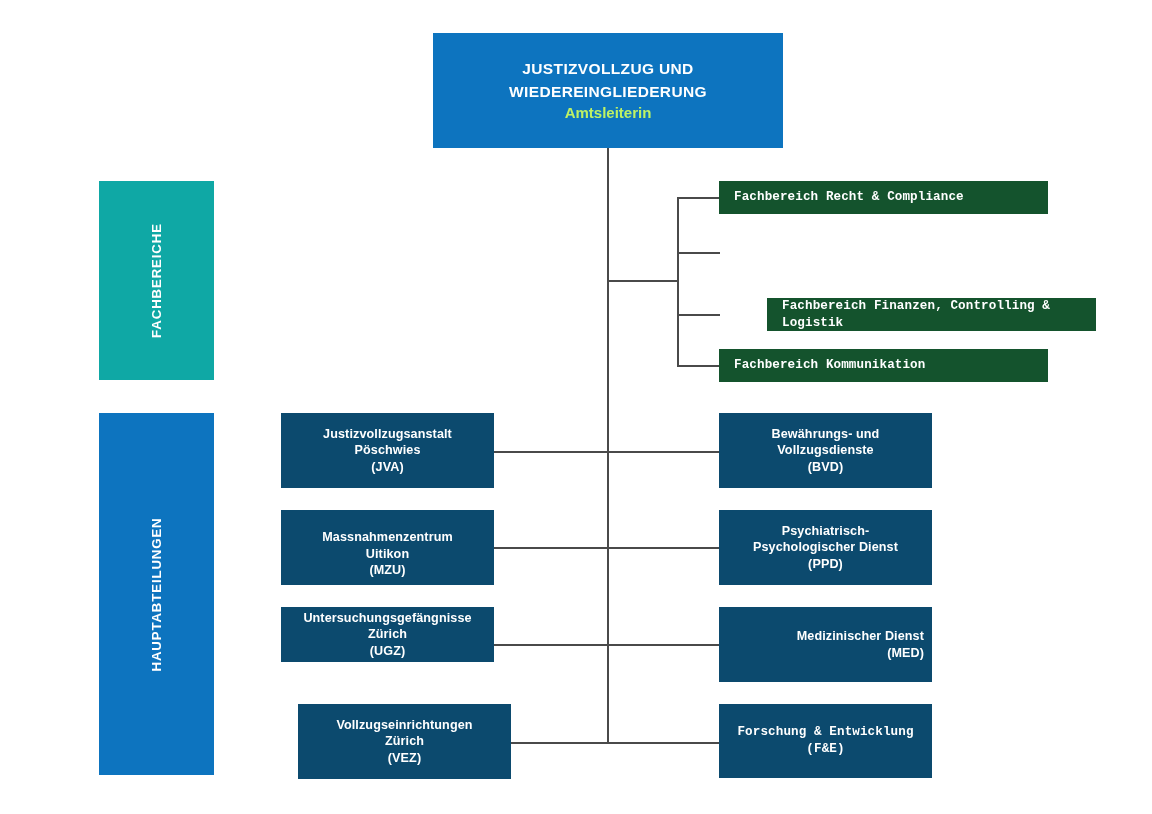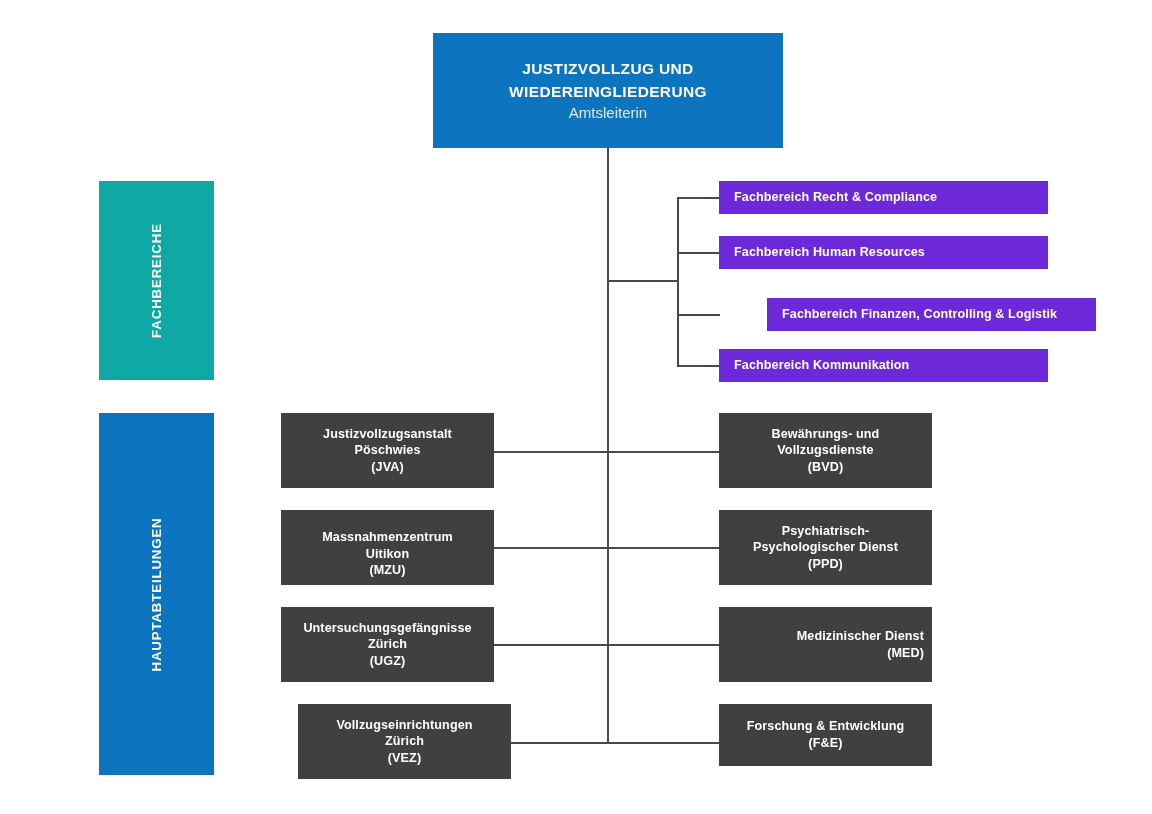--- a/index.html
+++ b/index.html
@@ -50,38 +50,39 @@
   }
   .root-title {
     font-size: 15.5px;
     font-weight: bold;
     letter-spacing: 0.35px;
     text-transform: uppercase;
     line-height: 1.45;
   }
   .root-subtitle {
     font-size: 15px;
-    font-weight: normal;
-    color: #e5e5e5;
+    font-weight: bold;
+    color: #bef264;
   }
 
   
   .fb-node {
-    background: #6d28d9;
+    background: #14532d;
     justify-content: flex-start;
     padding-left: 15px;
     font-size: 12.6px;
     font-weight: bold;
     text-align: left;
     letter-spacing: 0.1px;
+    font-family: Liberation Mono, monospace;
   }
 
   
   .ha-node {
-    background: #404040;
+    background: #0c4a6e;
     flex-direction: column;
     padding: 6px 8px;
     font-size: 12.6px;
     font-weight: bold;
     letter-spacing: 0.1px;
   }
   .ha-node .line { display: block; }
 
   
   .band {
@@ -132,41 +133,38 @@
     <span class="band-label">FACHBEREICHE</span>
   </div>
 
   <div class="band band-haupt" style="left:99px; top:413px; width:115px; height:362px;">
     <span class="band-label">HAUPTABTEILUNGEN</span>
   </div>
 
   <div class="node fb-node" style="left:719px; top:181px; width:329px; height:33px;">
     <span>Fachbereich Recht &amp; Compliance</span>
   </div>
-  <div class="node fb-node" style="left:719px; top:236px; width:329px; height:33px;">
-    <span>Fachbereich Human Resources</span>
-  </div>
   <div class="node fb-node" style="left:719px; top:298px; width:329px; height:33px;margin-left:48px;">
     <span>Fachbereich Finanzen, Controlling &amp; Logistik</span>
   </div>
   <div class="node fb-node" style="left:719px; top:349px; width:329px; height:33px;align-items:center;">
     <span>Fachbereich Kommunikation</span>
   </div>
 
   <div class="node ha-node" style="left:281px; top:413px; width:213px; height:75px;">
     <span class="line">Justizvollzugsanstalt</span>
     <span class="line">Pöschwies</span>
     <span class="line">(JVA)</span>
   </div>
   <div class="node ha-node" style="left:281px; top:510px; width:213px; height:75px;justify-content:flex-end;">
     <span class="line">Massnahmenzentrum</span>
     <span class="line">Uitikon</span>
     <span class="line">(MZU)</span>
   </div>
-  <div class="node ha-node" style="left:281px; top:607px; width:213px; height:75px;">
+  <div class="node ha-node" style="left:281px; top:607px; width:213px; height:55px;">
     <span class="line">Untersuchungsgefängnisse</span>
     <span class="line">Zürich</span>
     <span class="line">(UGZ)</span>
   </div>
   <div class="node ha-node" style="left:298px; top:704px; width:213px; height:75px;">
     <span class="line">Vollzugseinrichtungen</span>
     <span class="line">Zürich</span>
     <span class="line">(VEZ)</span>
   </div>
 
@@ -177,18 +175,18 @@
   </div>
   <div class="node ha-node" style="left:719px; top:510px; width:213px; height:75px;">
     <span class="line">Psychiatrisch-</span>
     <span class="line">Psychologischer Dienst</span>
     <span class="line">(PPD)</span>
   </div>
   <div class="node ha-node" style="left:719px; top:607px; width:213px; height:75px;align-items:flex-end;">
     <span class="line">Medizinischer Dienst</span>
     <span class="line">(MED)</span>
   </div>
-  <div class="node ha-node" style="left:719px; top:704px; width:213px; height:62px;">
+  <div class="node ha-node" style="left:719px; top:704px; width:213px; height:74px;font-family:Liberation Mono, monospace;">
     <span class="line">Forschung &amp; Entwicklung</span>
     <span class="line">(F&amp;E)</span>
   </div>
 
 </div>
 
 </body></html>

